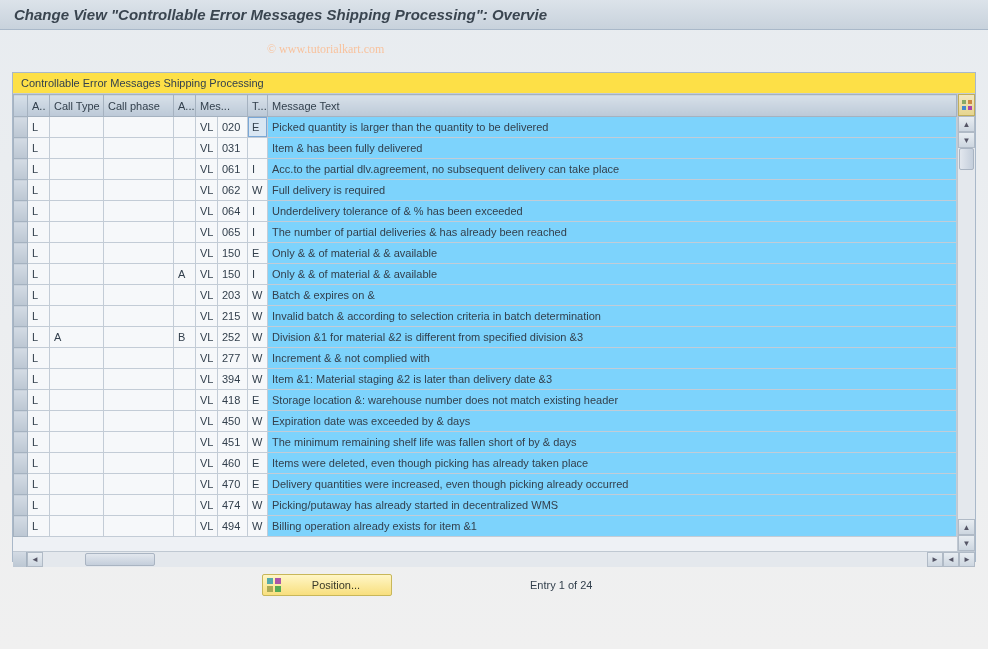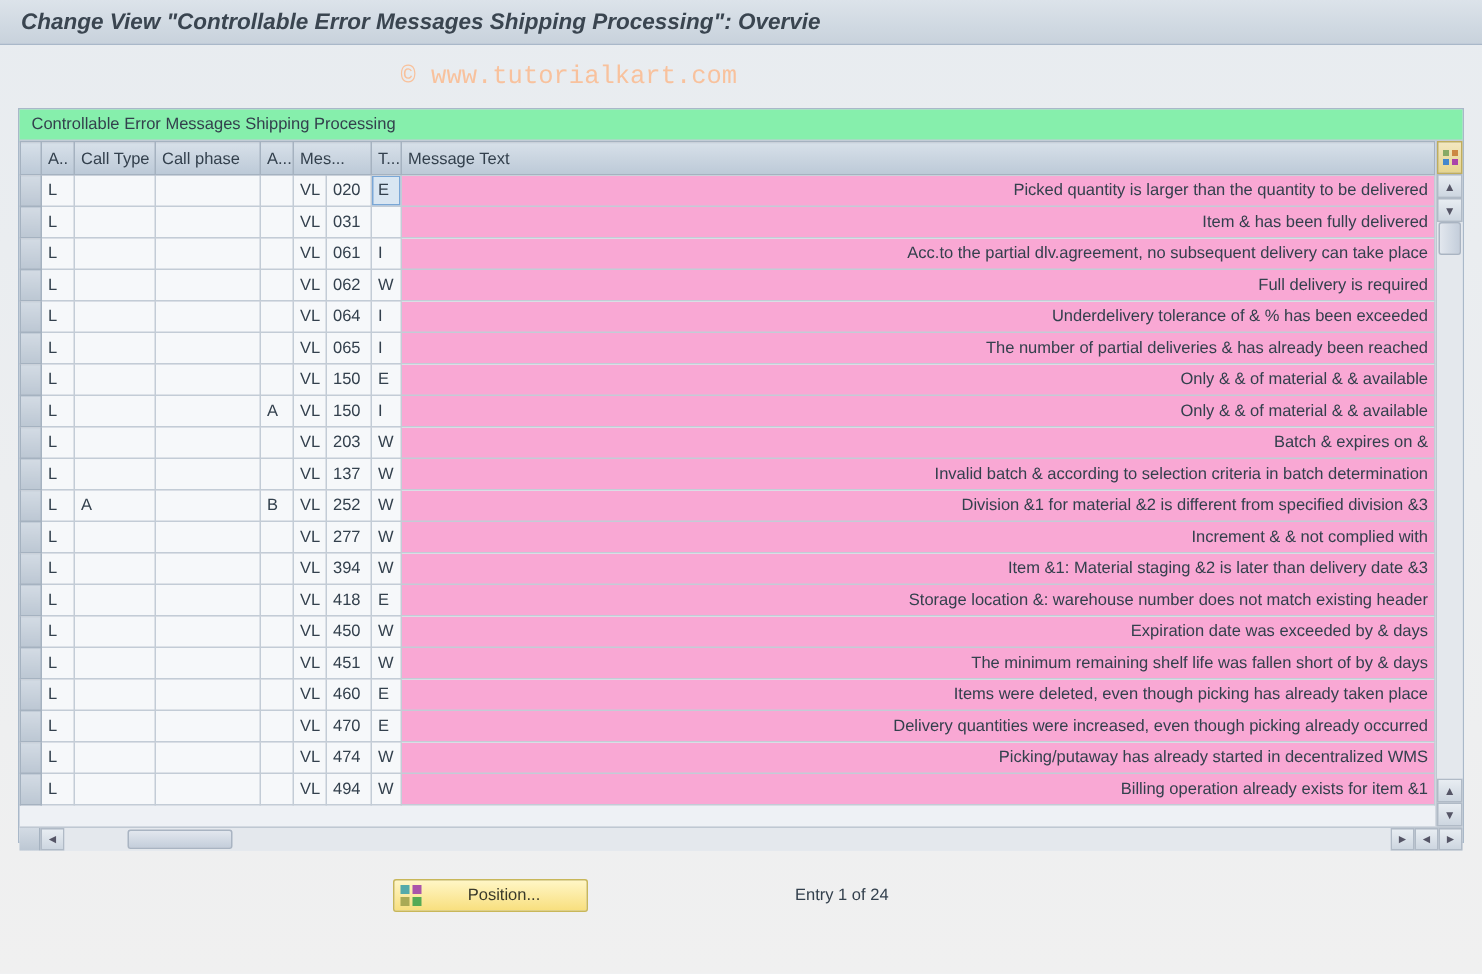--- a/index.html
+++ b/index.html
@@ -30,37 +30,37 @@
       font-style: italic;
       font-weight: bold;
       font-size: 15px;
       color: #3a4550;
     }
     .watermark {
       position: absolute;
       top: 42px;
       left: 267px;
       color: #ffb07a;
-      font-size: 17px;
+      font-size: 12px;
       opacity: 0.7;
       pointer-events: none;
       z-index: 50;
-      font-family: Liberation Mono, monospace;
+      font-family: Liberation Serif, serif;
     }
     .body-area {
       padding: 42px 12px 0 12px;
     }
     .group-box {
       border: 1px solid #a9b8c9;
       background: #eef1f5;
       position: relative;
       height: 490px;
     }
     .group-title {
-      background: #86efac;
+      background: #fde047;
       border-bottom: 1px solid #c3ccd6;
       padding: 4px 8px;
       font-size: 11px;
       color: #33404d;
     }
     .table-wrap {
       position: relative;
       display: flex;
       height: 457px;
     }
@@ -95,22 +95,21 @@
       color: #33404d;
       white-space: nowrap;
       overflow: hidden;
     }
     table.sap td.rowsel {
       background: linear-gradient(to bottom, #d3dbe4 0%, #bcc7d3 100%);
       border: 1px solid #a5b2c0;
       width: 14px;
     }
     table.sap td.msg-text {
-      background: #f9a8d4;
-      text-align: right;
+      background: #7dd3fc;
     }
     .col-sel { width: 14px; }
     .col-a1  { width: 22px; }
     .col-ct  { width: 54px; }
     .col-wp  { width: 70px; }
     .col-a2  { width: 22px; }
     .col-msa { width: 22px; }
     .col-msn { width: 30px; }
     .col-t   { width: 20px; }
     .col-txt { }
@@ -164,21 +163,21 @@
     .hscroll .scroll-track { flex: 1; position: relative; }
     .scroll-thumb-h {
       position: absolute;
       left: 42px; top: 1px; bottom: 1px;
       width: 70px;
       background: linear-gradient(to bottom, #e2e7ee, #c4cedb);
       border: 1px solid #a9b4c2;
       border-radius: 2px;
     }
     .footer-row {
-      margin-top: 24px;
+      margin-top: 12px;
       display: flex;
       align-items: center;
       padding-left: 250px;
     }
     .position-btn {
       display: flex;
       align-items: center;
       height: 22px;
       background: linear-gradient(to bottom, #fff6c6 0%, #f8df7e 100%);
       border: 1px solid #c8b75a;
@@ -362,21 +361,21 @@
                   <td>W</td>
                   <td class="msg-text">Batch &amp; expires on &amp;</td>
                 </tr>
                 <tr>
                   <td class="rowsel"></td>
                   <td>L</td>
                   <td></td>
                   <td></td>
                   <td></td>
                   <td>VL</td>
-                  <td>137</td>
+                  <td>215</td>
                   <td>W</td>
                   <td class="msg-text">Invalid batch &amp; according to selection criteria in batch determination</td>
                 </tr>
                 <tr>
                   <td class="rowsel"></td>
                   <td>L</td>
                   <td>A</td>
                   <td></td>
                   <td>B</td>
                   <td>VL</td>

